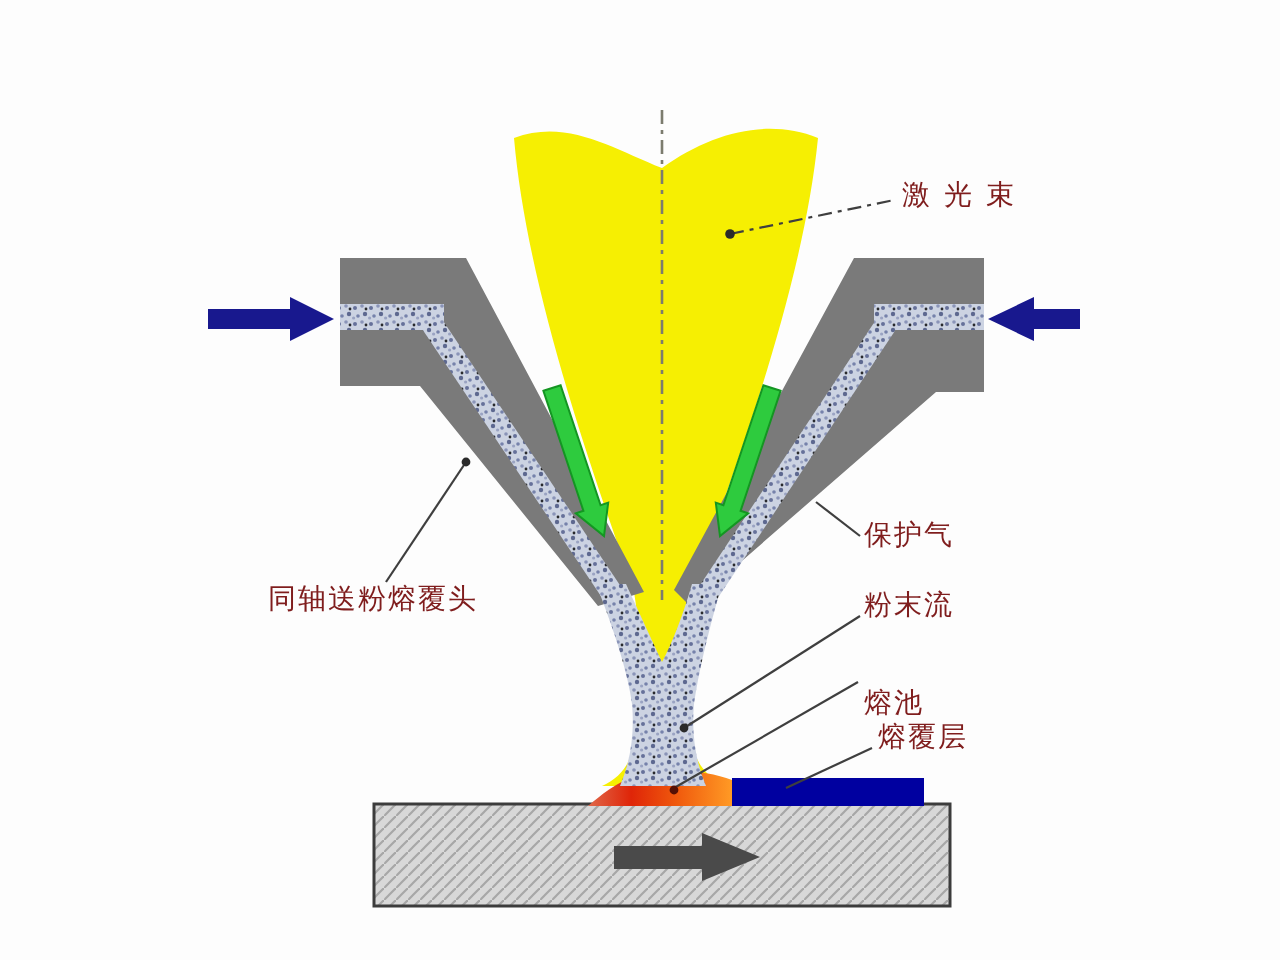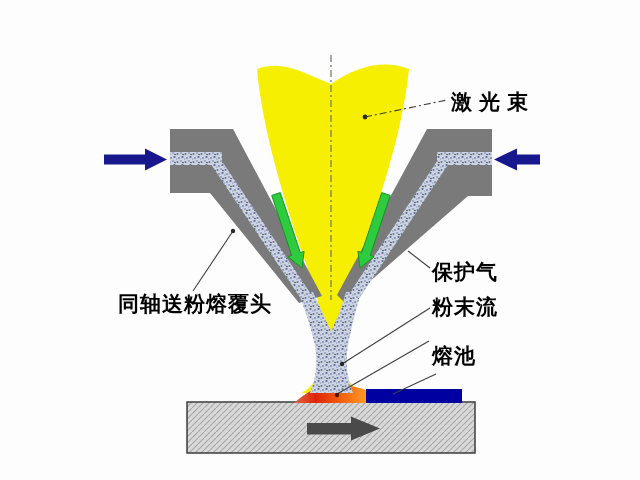--- a/index.html
+++ b/index.html
@@ -2,21 +2,21 @@
 <html><head>
 <meta charset="utf-8">
 <style>
   html,body{margin:0;padding:0;background:#ffffff;}
   .canvas{
     position:relative;width:640px;height:480px;background:#fdfdfd;overflow:hidden;
     font-family:"Liberation Serif","DejaVu Serif",serif;
   }
   .diagram-svg{position:absolute;left:0;top:0;}
   .lbl{
-    position:absolute;color:#000000;font-size:21px;font-weight:700;
+    position:absolute;color:#7f1d1d;font-size:14px;font-weight:400;
     white-space:nowrap;letter-spacing:1px;line-height:1;
     font-family:"Liberation Serif","DejaVu Serif",serif;
   }
   .lbl-laser{letter-spacing:7px;}
 </style>
 </head>
 <body>
 
 <div class="canvas">
 
@@ -104,15 +104,16 @@
 
 
   <div class="lbl lbl-laser" style="left:451px;top:92px;">激光束</div>
 
   <div class="lbl" style="left:432px;top:262px;">保护气</div>
 
   <div class="lbl" style="left:432px;top:297px;">粉末流</div>
 
   <div class="lbl" style="left:432px;top:346px;">熔池</div>
 
+  <div class="lbl" style="left:439px;top:363px;">熔覆层</div>
 
-  <div class="lbl" style="left:118px;top:294px;">同轴送粉熔覆头</div>
+  <div class="lbl" style="left:134px;top:294px;">同轴送粉熔覆头</div>
 </div>
 
 </body></html>

